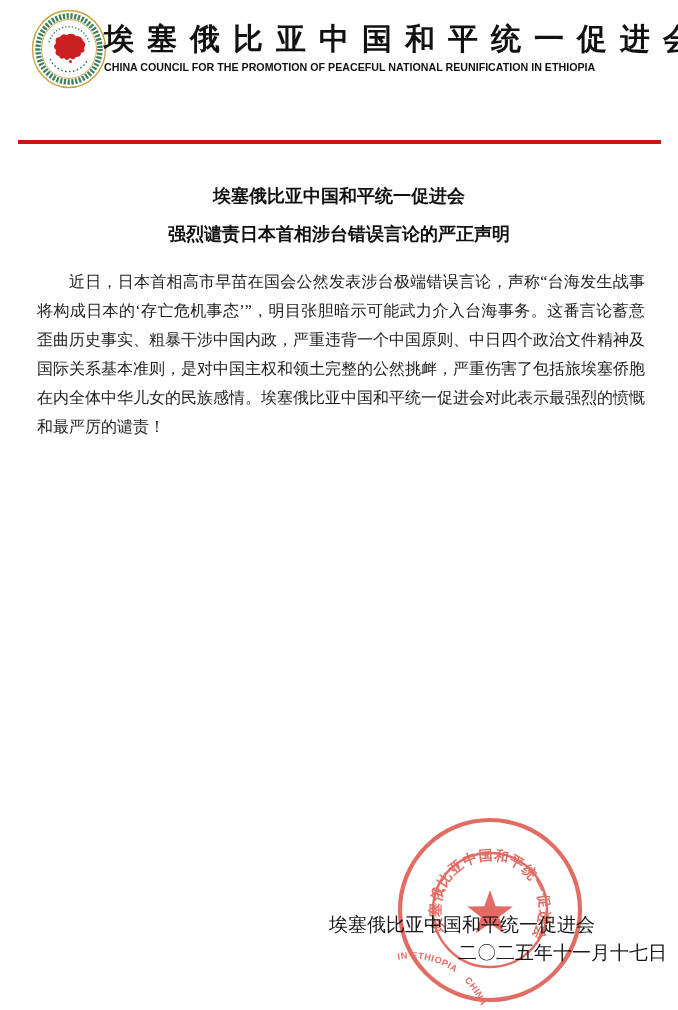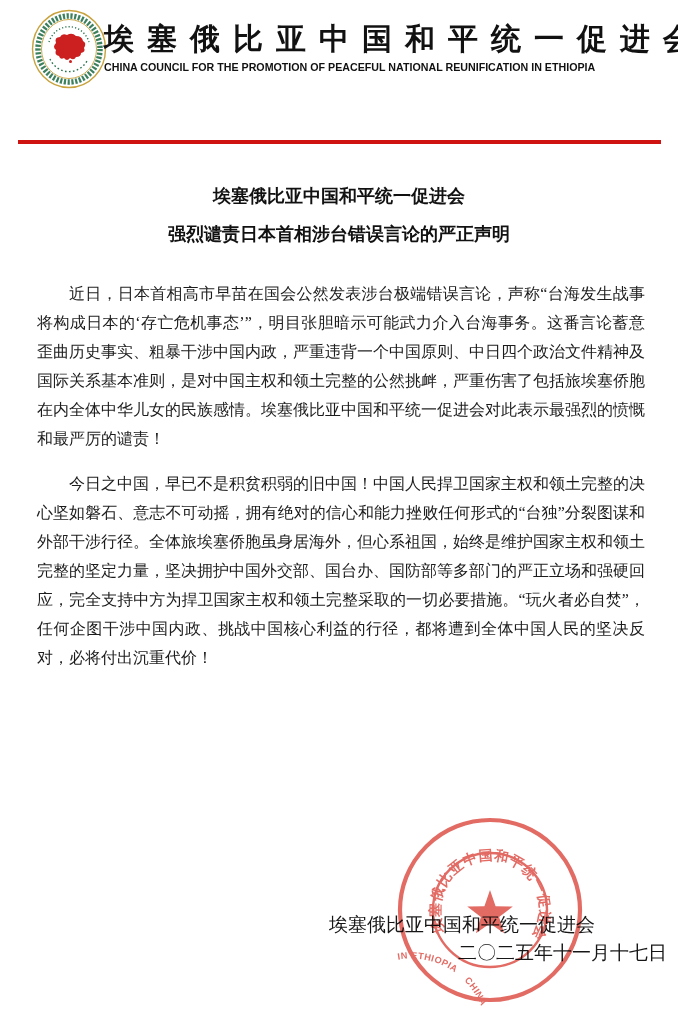--- a/index.html
+++ b/index.html
@@ -27,21 +27,21 @@
     font-family:"Liberation Sans","DejaVu Sans",sans-serif;
     font-size:18px; font-weight:bold; color:#111; line-height:24px;
   }
   .doc-title.l1 { top:184px; }
   .doc-title.l2 { top:222px; }
   
   .doc-body {
     position:absolute; left:37px; top:263px; width:608px;
     font-size:16px; line-height:29px; text-align:justify; color:#1c1c1c;
   }
-  .doc-body p { margin:16px 0 2px 0; text-indent:2em; }
+  .doc-body p { margin:4px 0 2px 0; text-indent:2em; }
   .doc-body p:nth-of-type(3) { margin-top:4px; }
   
   .sig-org  { position:absolute; top:912px; left:246px; width:432px; text-align:center; font-size:19px; line-height:26px; color:#161616; }
   .sig-date { position:absolute; top:940px; left:235px; width:432px; text-align:right; font-size:19px; line-height:26px; color:#161616; }
   
   .seal { position:absolute; left:394px; top:814px; mix-blend-mode:multiply; opacity:.82; }
   .seal text { font-family:"Liberation Sans","DejaVu Sans",sans-serif; }
 </style>
 </head>
 <body>
@@ -67,21 +67,20 @@
     <div class="org-en">CHINA COUNCIL FOR THE PROMOTION OF PEACEFUL NATIONAL REUNIFICATION IN ETHIOPIA</div>
   </div>
 
   <div class="red-rule"></div>
 
   <div class="doc-title l1">埃塞俄比亚中国和平统一促进会</div>
   <div class="doc-title l2">强烈谴责日本首相涉台错误言论的严正声明</div>
 
   <div class="doc-body">
     <p>近日，日本首相高市早苗在国会公然发表涉台极端错误言论，声称“台海发生战事将构成日本的‘存亡危机事态’”，明目张胆暗示可能武力介入台海事务。这番言论蓄意歪曲历史事实、粗暴干涉中国内政，严重违背一个中国原则、中日四个政治文件精神及国际关系基本准则，是对中国主权和领土完整的公然挑衅，严重伤害了包括旅埃塞侨胞在内全体中华儿女的民族感情。埃塞俄比亚中国和平统一促进会对此表示最强烈的愤慨和最严厉的谴责！</p>
-    <p>今日之中国，早已不是积贫积弱的旧中国！中国人民捍卫国家主权和领土完整的决心坚如磐石、意志不可动摇，拥有绝对的信心和能力挫败任何形式的“台独”分裂图谋和外部干涉行径。全体旅埃塞侨胞虽身居海外，但心系祖国，始终是维护国家主权和领土完整的坚定力量，坚决拥护中国外交部、国台办、国防部等多部门的严正立场和强硬回应，完全支持中方为捍卫国家主权和领土完整采取的一切必要措施。“玩火者必自焚”，任何企图干涉中国内政、挑战中国核心利益的行径，都将遭到全体中国人民的坚决反对，必将付出沉重代价！</p>
   </div>
 
   <div class="sig-org">埃塞俄比亚中国和平统一促进会</div>
   <div class="sig-date">二〇二五年十一月十七日</div>
 
   <svg class="seal" width="192" height="192" viewBox="-96 -96 192 192">
     <circle cx="0" cy="0" r="90" fill="none" stroke-width="4.2" stroke="#dc4a42"></circle>
     <circle cx="0" cy="0" r="57" fill="none" stroke-width="2.4" stroke="#dc4a42"></circle>
     <path id="seal-en-path" d="M -25.7 70.5 A 75 75 0 1 1 -25.8 70.4" fill="none"></path>
     <text font-size="9.2" font-weight="600" letter-spacing="0.45" fill="#dc4a42">

